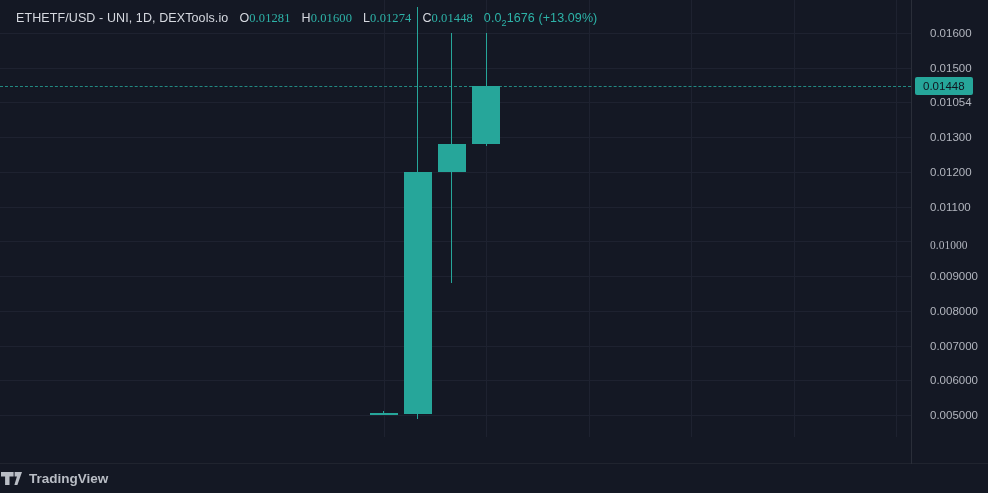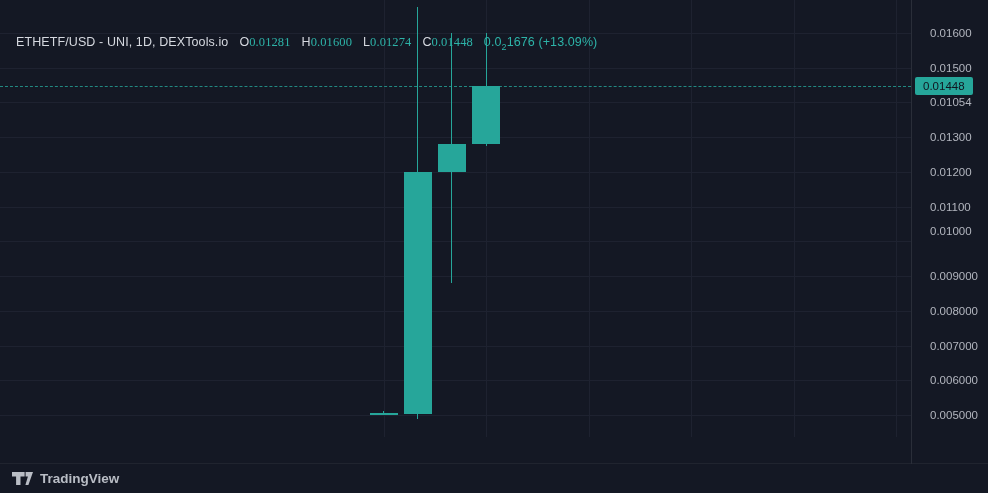--- a/index.html
+++ b/index.html
@@ -9,40 +9,40 @@
   
   .pane{position:absolute;left:0;top:0;width:911px;height:437px;}
   .hgrid{position:absolute;left:0;right:0;height:1px;background:var(--grid,#1e2230);}
   .vgrid{position:absolute;top:0;bottom:0;width:1px;background:var(--grid,#1e2230);}
   .wick{position:absolute;width:1px;background:var(--up,#26a69a);}
   .cbody{position:absolute;width:28px;background:var(--up,#26a69a);}
   .price-line{position:absolute;left:0;right:0;height:0;border-top:1px dashed rgba(38,166,154,.8);}
 
   
   .legend{position:absolute;left:16px;top:11px;display:flex;gap:11px;align-items:baseline;
-          font-size:12.5px;letter-spacing:.1px;color:var(--title-text,#d6d9e0);z-index:6;white-space:nowrap;margin-top:24px;}
+          font-size:12.5px;letter-spacing:.1px;color:var(--title-text,#d6d9e0);z-index:6;white-space:nowrap;}
   .legend .sym{color:var(--title-text,#d6d9e0);cursor:pointer;}
   .kv .k{color:var(--title-text,#d6d9e0);}
   .kv .v{color:var(--value-text,#2db3a8);font-family:Liberation Serif, serif;}
   .chg{color:var(--value-text,#2db3a8);}
   .chg sub{font-size:9px;line-height:0;}
 
   
   .price-axis{position:absolute;left:911px;top:0;width:77px;height:464px;border-left:1px solid var(--axis-border,#2a2e39);z-index:4;}
   .ylab{position:absolute;left:18px;transform:translateY(-50%);font-size:11.5px;color:var(--axis-text,#b2b5be);}
   .badge{position:absolute;left:3px;transform:translateY(-50%);background:var(--up,#26a69a);
          color:var(--badge-text,#10141f);font-size:11.5px;padding:3px 8px;border-radius:2px;z-index:2;}
 
   
   .time-axis{position:absolute;left:0;top:437px;width:988px;height:26px;border-top:1px solid var(--axis-border,#2a2e39);z-index:3;}
   .xlab{position:absolute;top:8px;transform:translateX(-50%);font-size:11.5px;color:var(--axis-text,#b2b5be);}
 
   
   .bottom-bar{position:absolute;left:0;top:463px;width:988px;height:30px;border-top:1px solid #20242f;
-              display:flex;align-items:center;padding-left:12px;box-sizing:border-box;text-align:right;}
+              display:flex;align-items:center;padding-left:1px;box-sizing:border-box;text-align:right;}
   .brand{display:flex;align-items:center;gap:7px;color:var(--brand-text,#b9bdc5);font-weight:700;font-size:13.5px;cursor:pointer;}
   .brand svg{display:block;fill:currentColor;}
 </style>
 </head>
 <body>
 
 <div class="root">
 
   <div class="pane" id="pane">
     <div class="legend">
@@ -83,21 +83,21 @@
     </div>
 
   <div class="price-axis" id="priceAxis">
     <div class="badge" id="badge" style="top: 85.8021px;">0.01448</div>
   <div class="ylab" style="top: 33.0008px;">0.01600</div>
       <div class="ylab" style="top: 67.7385px;">0.01500</div>
       <div class="ylab" style="top: 102.476px;">0.01054</div>
       <div class="ylab" style="top: 137.214px;">0.01300</div>
       <div class="ylab" style="top: 171.952px;">0.01200</div>
       <div class="ylab" style="top: 206.689px; text-align: center;">0.01100</div>
-      <div class="ylab" style="top: 231px;">0.01000</div>
+      <div class="ylab" style="top: 245px; font-family: Liberation Serif, serif;">0.01000</div>
       <div class="ylab" style="top: 276.165px;">0.009000</div>
       <div class="ylab" style="top: 310.902px;">0.008000</div>
       <div class="ylab" style="top: 345.64px;">0.007000</div>
       <div class="ylab" style="top: 380.378px;">0.006000</div>
       <div class="ylab" style="top: 415.115px;">0.005000</div>
     </div>
 
 
   <div class="bottom-bar">
     <div class="brand">

